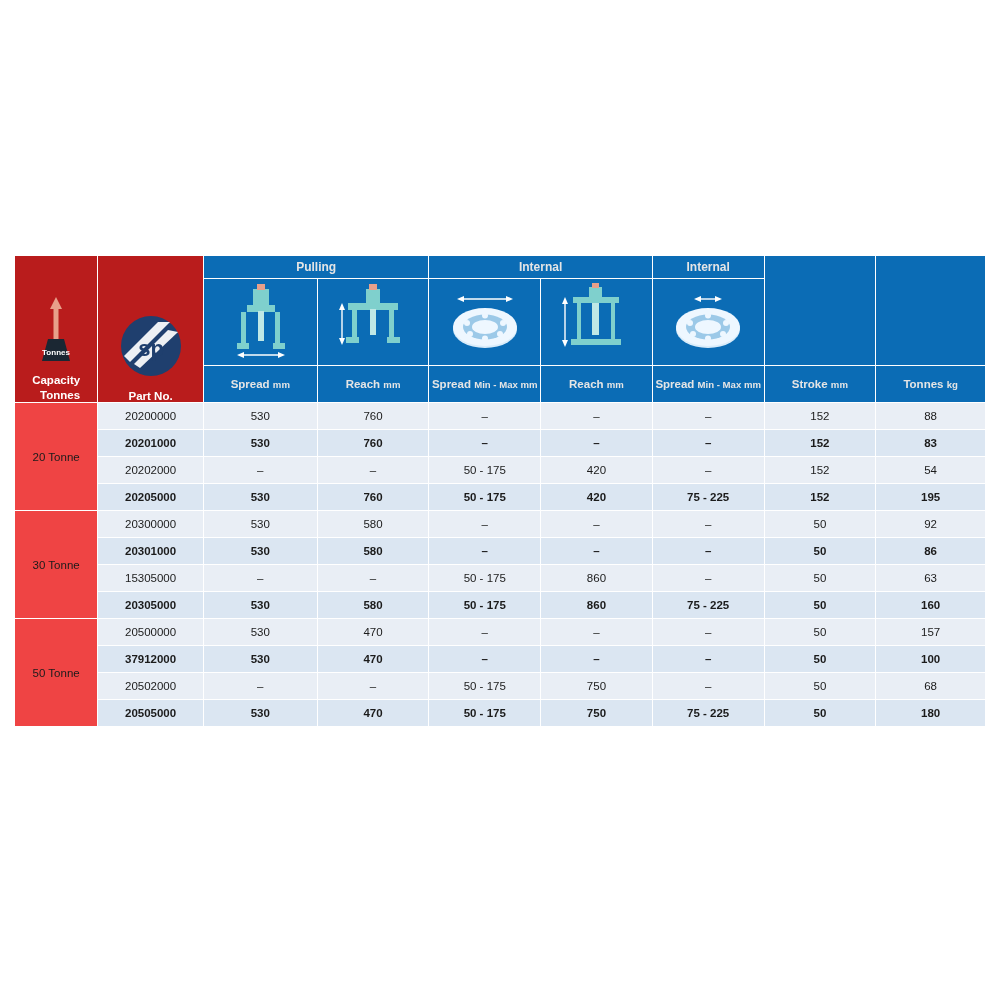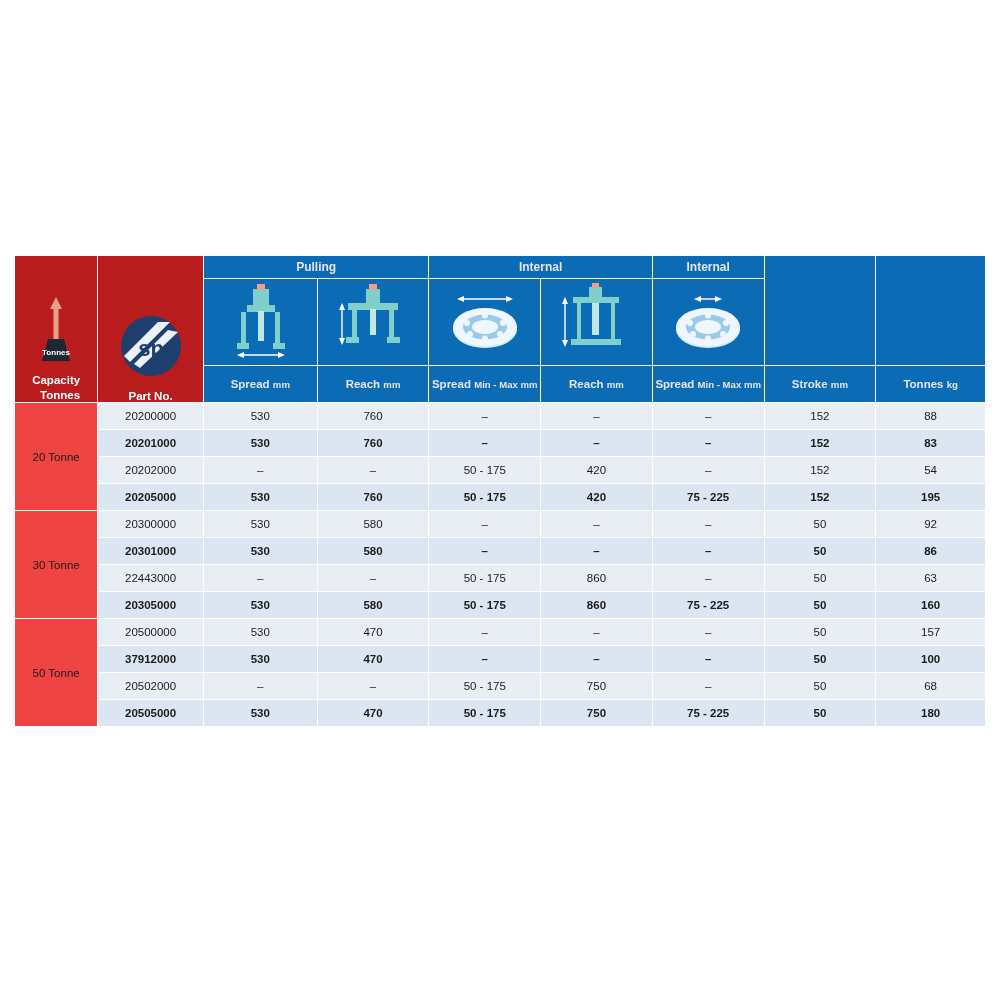--- a/index.html
+++ b/index.html
@@ -339,21 +339,21 @@
     <td class="data part">20301000</td>
     <td class="data">530</td>
     <td class="data">580</td>
     <td class="data">–</td>
     <td class="data">–</td>
     <td class="data">–</td>
     <td class="data">50</td>
     <td class="data">86</td>
   </tr>
   <tr class="rowA">
-    <td class="data part">22443000</td>
+    <td class="data part">15305000</td>
     <td class="data">–</td>
     <td class="data">–</td>
     <td class="data">50 - 175</td>
     <td class="data">860</td>
     <td class="data">–</td>
     <td class="data">50</td>
     <td class="data">63</td>
   </tr>
   <tr class="rowB">
     <td class="data part">20305000</td>

